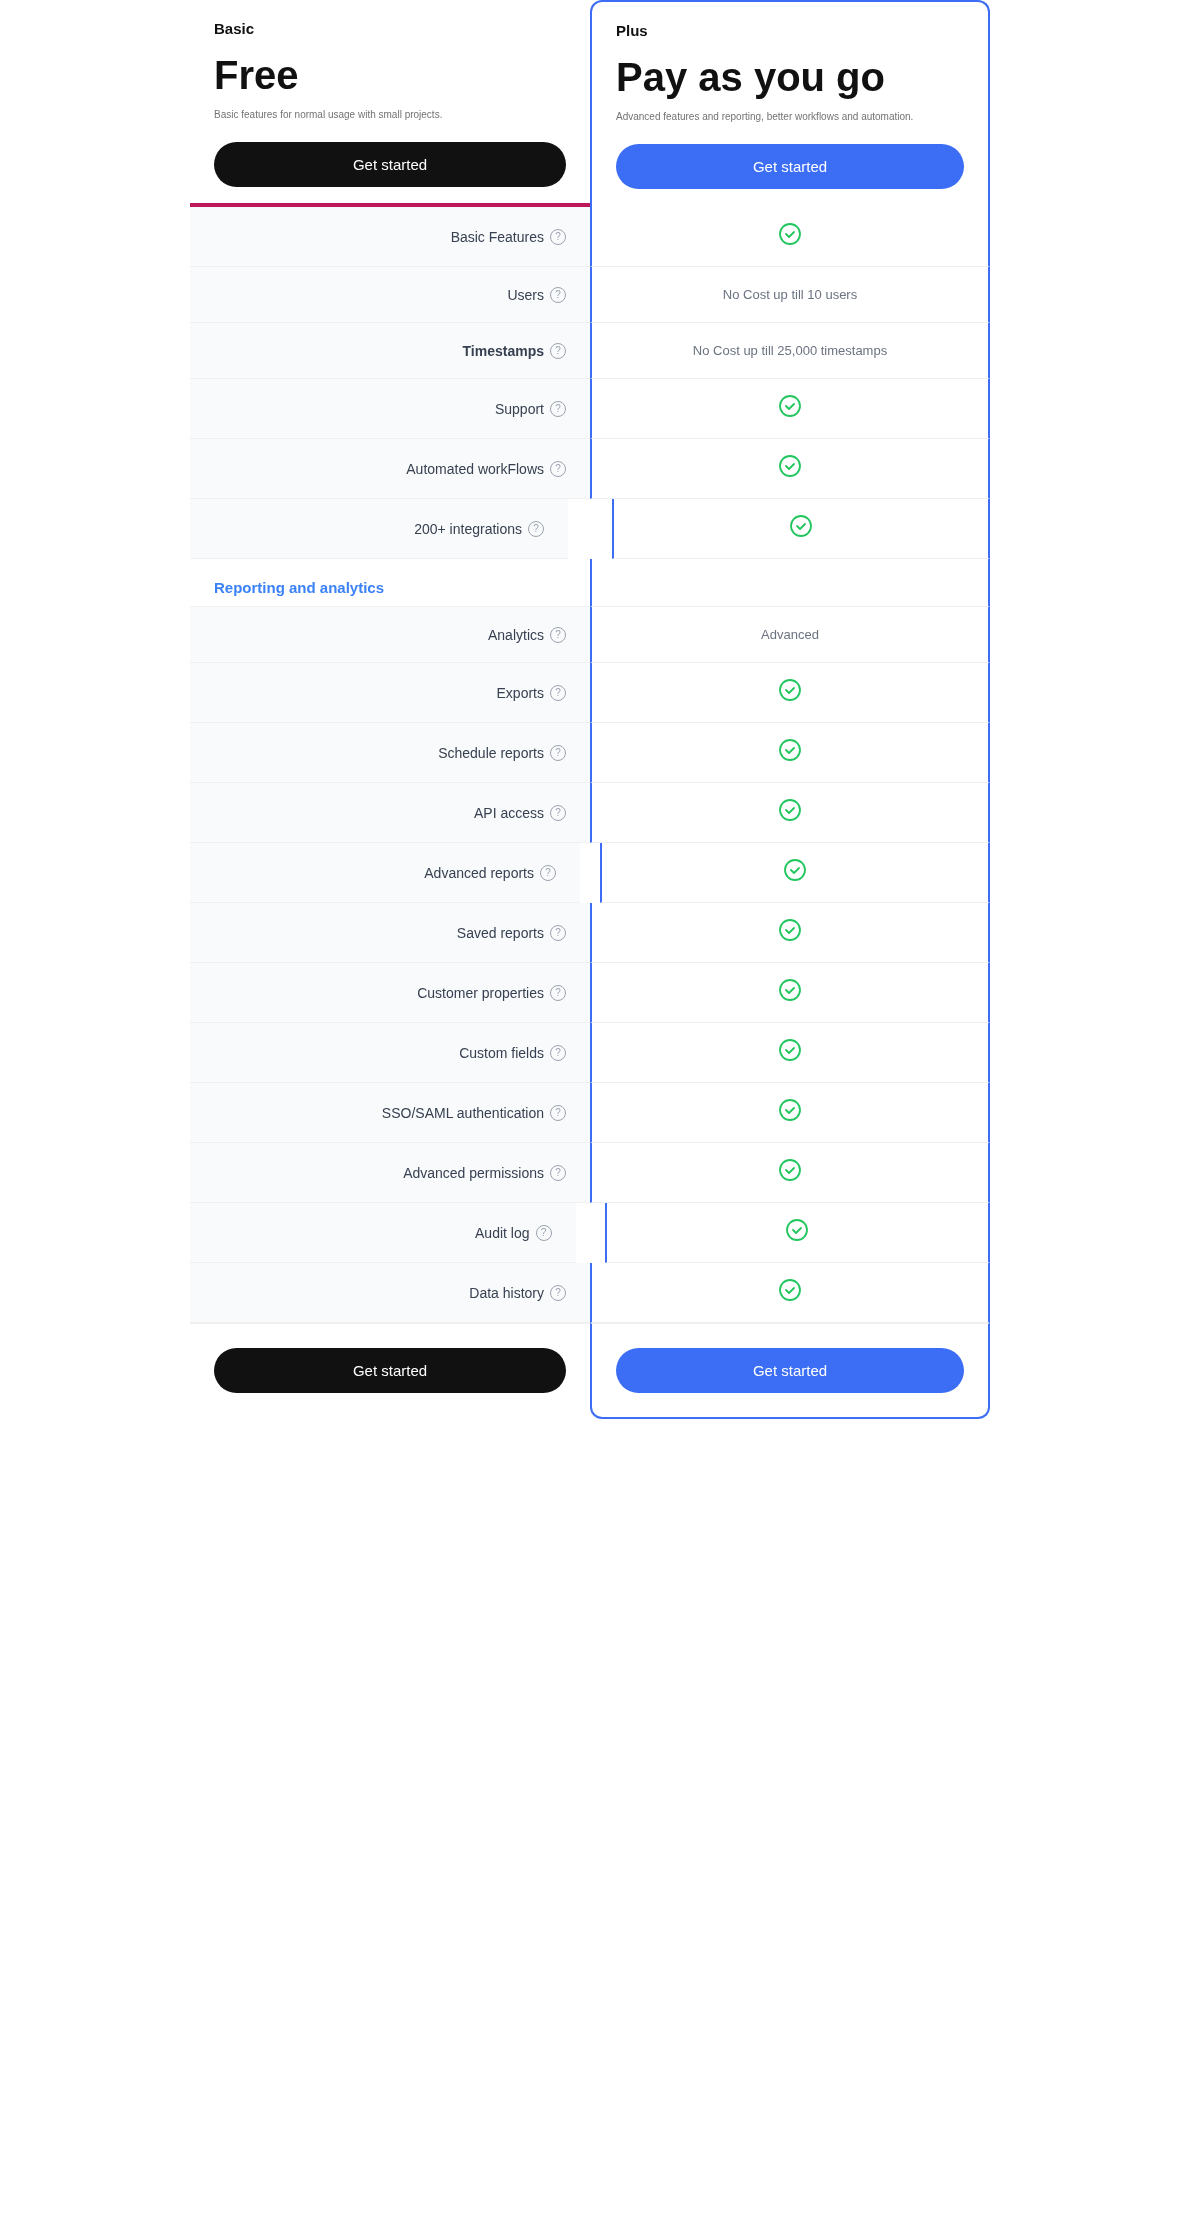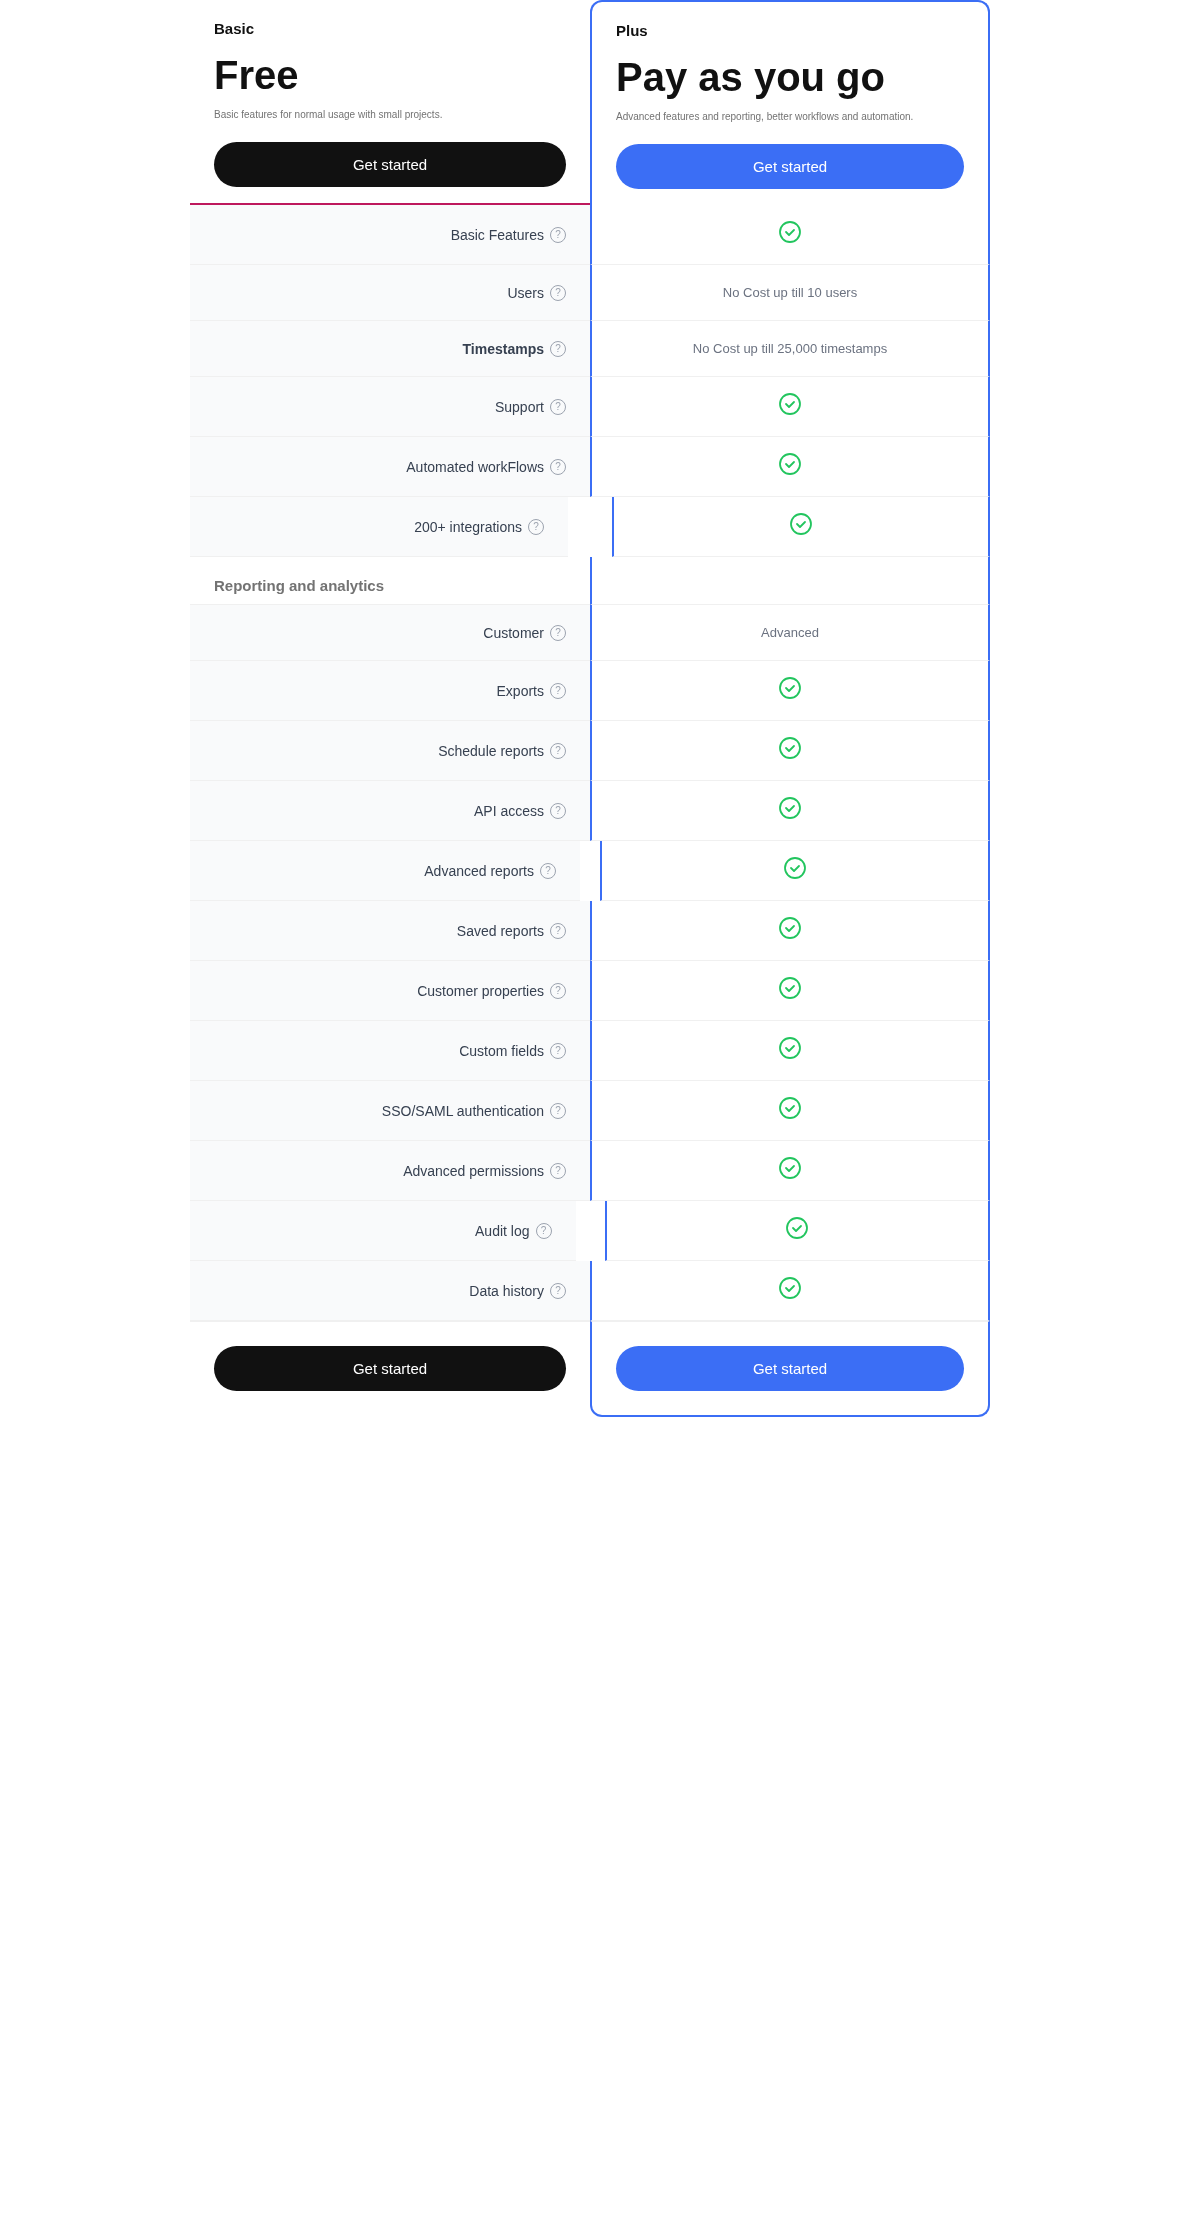--- a/index.html
+++ b/index.html
@@ -12,21 +12,21 @@
 
     .pricing-table {
       display: grid;
       grid-template-columns: 1fr 1fr;
       width: 100%;
     }
 
     
     .plan-header {
       padding: 20px 24px 16px;
-      border-bottom: 2px solid #be185d;
+      border-bottom: 4px solid #be185d;
       position: relative;
     }
     .plan-header.basic {
       background: #fff;
     }
     .plan-header.plus {
       background: #fff;
       border: 2.5px solid #3b6ef5;
       border-bottom: none;
       border-radius: 12px 12px 0 0;
@@ -104,21 +104,21 @@
       justify-content: center;
       color: #374151;
       border-left: 2.5px solid #3b6ef5;
       border-right: 2.5px solid #3b6ef5;
     }
 
     .section-header-cell {
       padding: 20px 24px 10px;
       font-size: 15px;
       font-weight: 700;
-      color: #737373;
+      color: #3b82f6;
       background: #fff;
       border-bottom: 1px solid #f0f0f0;
     }
 
     .section-header-cell.plus-col {
       border-left: 2.5px solid #3b6ef5;
       border-right: 2.5px solid #3b6ef5;
       background: #fff;
     }
 
@@ -245,21 +245,21 @@
             <path d="M7 11l3 3 5-5" stroke="#22c55e" stroke-width="1.8" stroke-linecap="round" stroke-linejoin="round"></path>
           </svg></span>
       </div>
     </div>
     <div style="display: grid; grid-template-columns: 1fr 1fr;">
       <div class="section-header-cell">Reporting and analytics</div>
       <div class="section-header-cell plus-col"></div>
     </div>
     <div style="display: grid; grid-template-columns: 1fr 1fr;">
       <div class="feature-cell label-cell">
-        <span>Customer</span>
+        <span>Analytics</span>
         <span class="help-icon">?</span>
       </div>
       <div class="feature-cell value-cell-plus">
         <span class="value-text">Advanced</span>
       </div>
     </div>
     <div style="display: grid; grid-template-columns: 1fr 1fr;">
       <div class="feature-cell label-cell">
         <span>Exports</span>
         <span class="help-icon">?</span>

